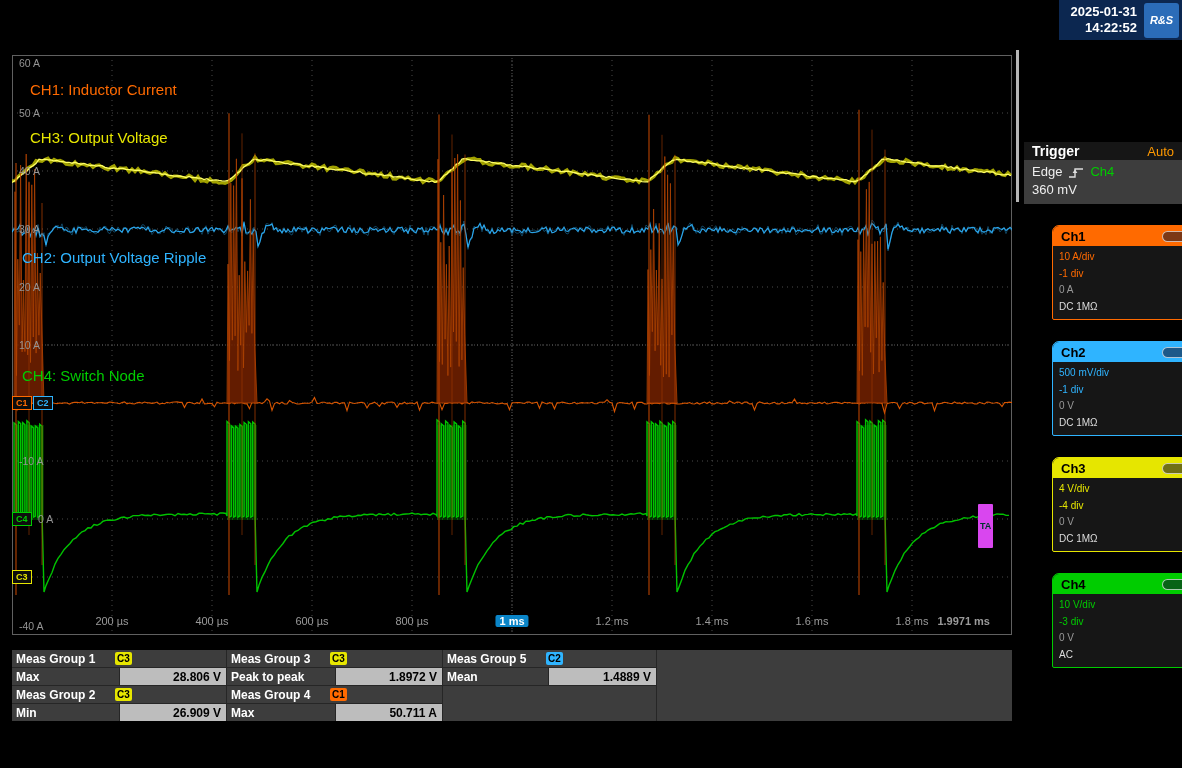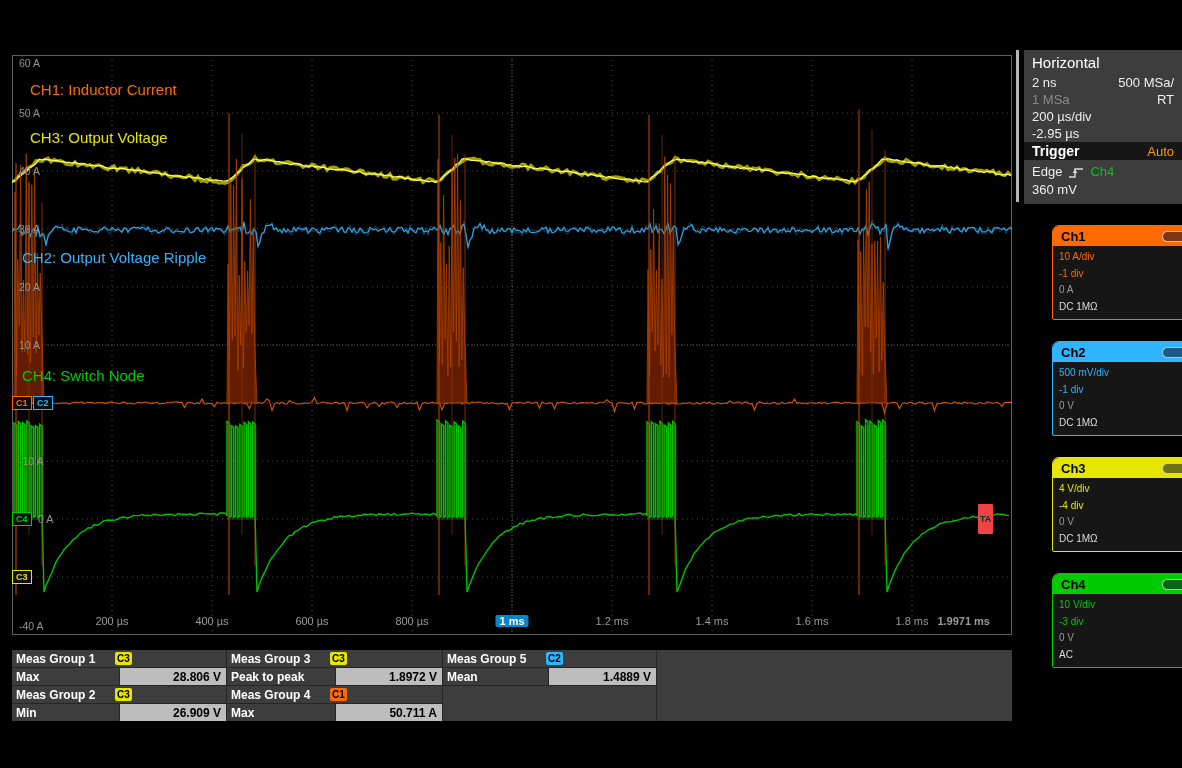--- a/index.html
+++ b/index.html
@@ -9,21 +9,21 @@
 
 
 #plot{position:absolute;left:12px;top:55px;width:1000px;height:580px}
 #plot svg{position:absolute;left:0;top:0}
 #plot-overlay{position:absolute;left:0;top:0;width:100%;height:100%}
 .ann{position:absolute;font-size:15px;white-space:nowrap}
 .ylab{position:absolute;font-size:10.5px;color:#949494;white-space:nowrap}
 .xlab{position:absolute;font-size:11px;color:#9a9a9a;white-space:nowrap}
 .xref{background:#0a85c8;color:#fff;padding:0 4px;border-radius:2px;font-weight:bold}
 .cflag{position:absolute;font-size:9px;font-weight:bold;line-height:10px;padding:1px 3px;background:#0d0d0d;border:1px solid}
-.tflag{position:absolute;font-size:9px;font-weight:bold;line-height:10px;padding:10px 2px;background:#ef4444;color:#00332f;border-radius:1px}
+.tflag{position:absolute;font-size:9px;font-weight:bold;line-height:10px;padding:17px 2px;background:#d946ef;color:#00332f;border-radius:1px}
 
 
 #clock{position:absolute;top:0;right:0;height:40px;display:flex;align-items:center;gap:7px;background:#0c2750;padding:2px 3px 2px 12px}
 #clock .t{color:#fff;font-size:13px;font-weight:bold;text-align:right;line-height:16px}
 #rs-logo{width:35px;height:35px;background:#2b6cb8;border-radius:3px;color:#fff;font-weight:bold;font-style:italic;font-size:11px;display:flex;align-items:center;justify-content:center}
 
 
 #horiz{position:absolute;left:1024px;top:50px;width:158px;background:#3d3d3d;color:#eee;padding:4px 8px 6px}
 #horiz .title{font-size:15px;color:#fff;margin-bottom:3px}
 .prow{display:flex;justify-content:space-between;font-size:13px;line-height:17px}
@@ -54,20 +54,29 @@
 .mg-badge{min-width:17px;height:13px;border-radius:2px;color:#000;font-size:10px;font-weight:bold;display:flex;align-items:center;justify-content:center;padding:0 2px}
 .mg-metric{background:#3d3d3d;color:#fff;font-size:12px;font-weight:bold;padding-left:4px;display:flex;align-items:center}
 .mg-value{background:#bdbdbd;color:#000;font-size:12px;font-weight:bold;display:flex;align-items:center;justify-content:flex-end;padding-right:5px}
 .mg-fill{background:#3d3d3d}
 </style>
 </head>
 <body>
 
 <div id="app">
 
+  <div id="clock">
+    <div class="t">
+      <div>2025-01-31</div>
+      <div>14:22:52</div>
+    </div>
+    <div id="rs-logo">
+        <span>R&amp;S</span>
+      </div>
+  </div>
 
   <div id="plot">
     <svg id="wave" width="1000" height="580" viewBox="0 0 1000 580">
         <path d="M0 0 V580M100 0 V580M200 0 V580M300 0 V580M400 0 V580M500 0 V580M600 0 V580M700 0 V580M800 0 V580M900 0 V580M1000 0 V580M0 0 H1000M0 58 H1000M0 116 H1000M0 174 H1000M0 232 H1000M0 290 H1000M0 348 H1000M0 406 H1000M0 464 H1000M0 522 H1000M0 580 H1000" stroke="#4a4a4a" stroke-width="1" fill="none" stroke-dasharray="1 4"></path>
         <path d="M500 0 V580 M0 290 H1000" stroke="#565656" stroke-width="1" fill="none" stroke-dasharray="1 2"></path>
         <rect x="0.5" y="0.5" width="999" height="579" fill="none" stroke="#606060"></rect>
         <rect x="2" y="370" width="30" height="95" fill="#00a000" opacity="0.3"></rect>
         <rect x="215" y="370" width="30" height="95" fill="#00a000" opacity="0.3"></rect>
         <rect x="425" y="370" width="30" height="95" fill="#00a000" opacity="0.3"></rect>
         <rect x="635" y="370" width="30" height="95" fill="#00a000" opacity="0.3"></rect>
@@ -126,37 +135,20 @@
         <div class="cflag" style="left: 0px; top: 341px; color: rgb(255, 106, 0); border-color: rgb(255, 106, 0);">C1</div>
         <div class="cflag" style="left: 21px; top: 341px; color: rgb(47, 180, 255); border-color: rgb(47, 180, 255);">C2</div>
         <div class="cflag" style="left: 0px; top: 457px; color: rgb(0, 204, 0); border-color: rgb(0, 204, 0);">C4</div>
         <div class="cflag" style="left: 0px; top: 515px; color: rgb(230, 230, 0); border-color: rgb(230, 230, 0);">C3</div>
         <div class="tflag" style="left: 966px; top: 449px;">TA</div>
       </div>
   </div>
 
   <div id="side-handle"></div>
 
-  <div id="horiz">
-    <div class="title">Horizontal</div>
-    <div class="prow">
-      <span>2 ns</span>
-      <span>500 MSa/</span>
-    </div>
-    <div class="prow">
-      <span class="dim">1 MSa</span>
-      <span>RT</span>
-    </div>
-    <div class="prow">
-        <span>200 µs/div</span>
-      </div>
-    <div class="prow">
-        <span>-2.95 µs</span>
-      </div>
-  </div>
 
   <div id="trig">
     <div class="head">
       <span class="tt">Trigger</span>
       <span class="auto">Auto</span>
     </div>
     <div class="body">
       <div class="row1">
         <span>Edge</span>
         <svg width="16" height="13" viewBox="0 0 16 13">

